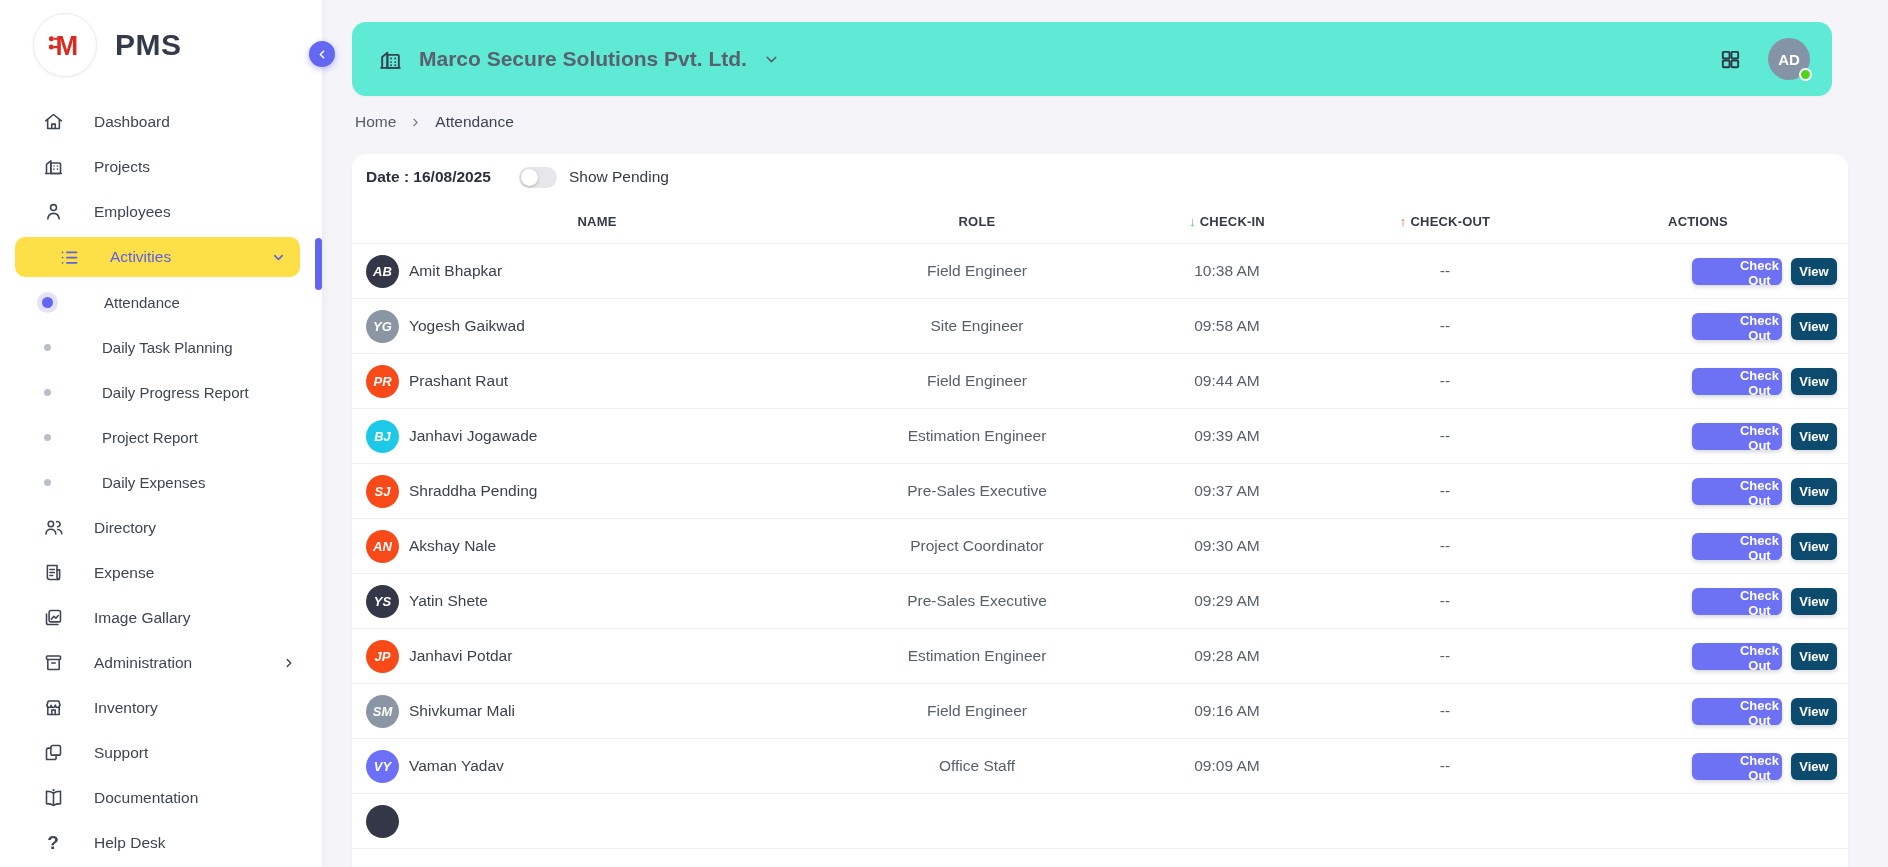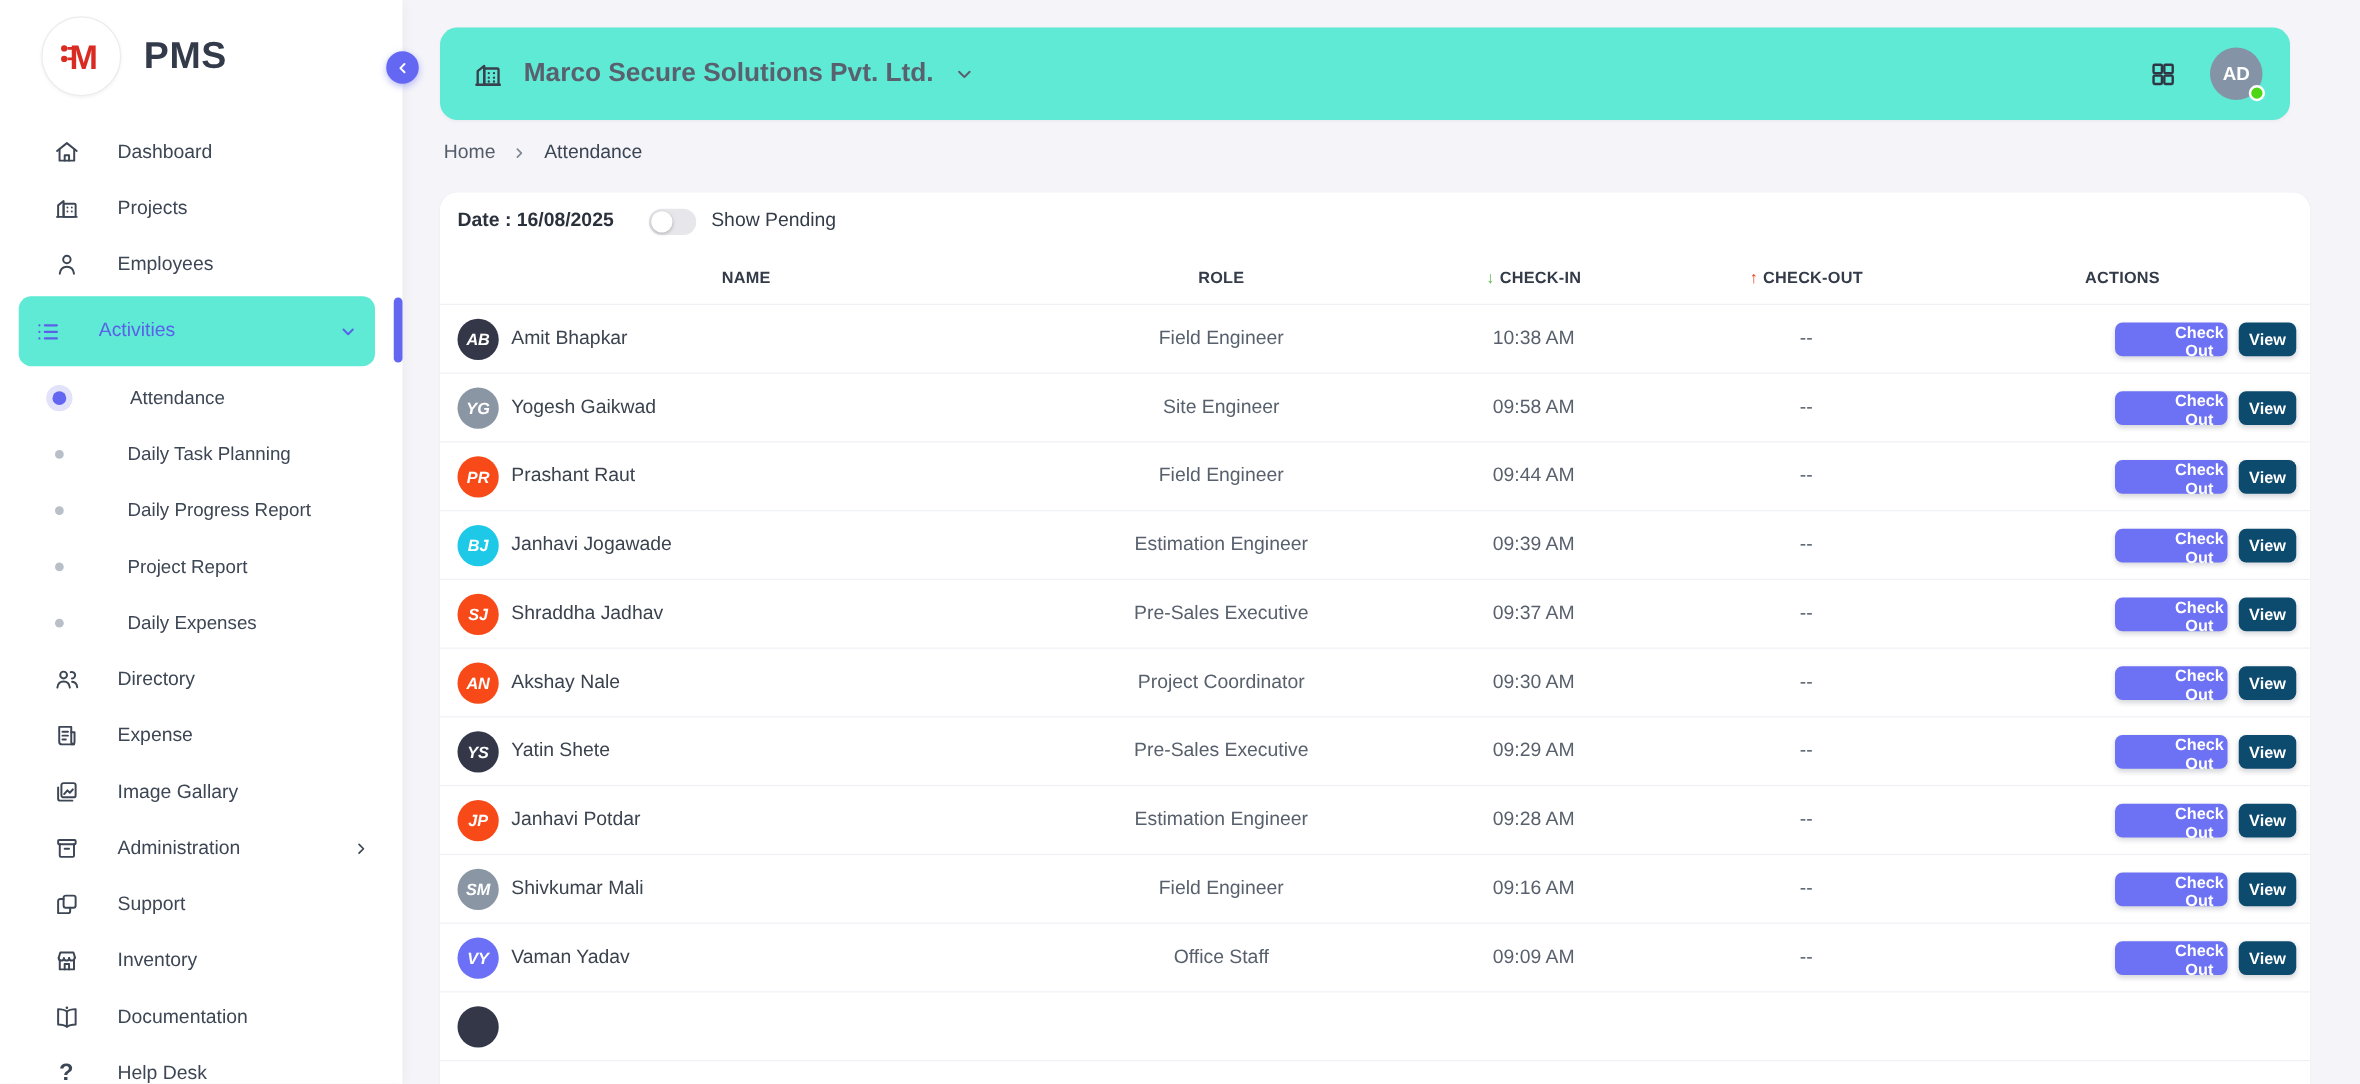--- a/index.html
+++ b/index.html
@@ -11,22 +11,22 @@
              box-shadow:2px 0 8px rgba(20,24,40,.04); z-index:2; }
   .logo-row { position:absolute; left:33px; top:13px; display:flex; align-items:center; gap:18px; }
   .logo-circle { width:64px; height:64px; border-radius:50%; background:#fff;
                  border:1px solid #ececf0; box-shadow:0 1px 3px rgba(0,0,0,.06);
                  display:flex; align-items:center; justify-content:center; }
   .brand { font-size:30px; font-weight:700; color:#333b4b; letter-spacing:.5px; }
   .nav { position:absolute; left:0; top:99px; width:322px; }
   .nav-item { height:45px; display:flex; align-items:center; padding-left:42px; gap:30px;
               color:#3d4654; font-size:15.5px; cursor:pointer; }
   .nav-item .ico { width:22px; height:22px; display:flex; align-items:center; justify-content:center; flex:none; }
-  .nav-item.hl { background:#5eead4; border-radius:10px; margin:3px 22px 3px 15px; height:56px;
-                 padding-left:12px; color:#5a60e8; position:relative; }
+  .nav-item.hl { background:#fde047; border-radius:10px; margin:3px 22px 3px 15px; height:40px;
+                 padding-left:43px; color:#5a60e8; position:relative; }
   .nav-item.hl .chev { position:absolute; right:14px; }
   .nav-item .chev-r { position:absolute; right:26px; }
   .sub-item { height:45px; display:flex; align-items:center; padding-left:40px; gap:51px;
               color:#3d4654; font-size:15px; cursor:pointer; }
   .dot { width:7px; height:7px; border-radius:50%; background:#b9bfc9; flex:none; margin-left:4px; }
   .dot.active { width:11px; height:11px; background:#6366f1; box-shadow:0 0 0 5px #e2e2fb; margin-left:2px; }
   .active-bar { position:absolute; left:315px; top:238px; width:7px; height:52px;
                 background:#6366f1; border-radius:5px; z-index:3; }
   .collapse-btn { position:absolute; left:309px; top:41px; width:26px; height:26px; border-radius:50%;
                   background:#6467f2; display:flex; align-items:center; justify-content:center;
@@ -219,38 +219,38 @@
       <span class="chev-r">
         <svg width="14" height="14" viewBox="0 0 24 24" fill="none" stroke="#3d4654" stroke-width="2.4" stroke-linecap="round" stroke-linejoin="round">
             <path d="m9 6 6 6-6 6"></path>
           </svg>
       </span>
     </div>
 
     <div class="nav-item">
       <span class="ico">
         <svg width="21" height="21" viewBox="0 0 24 24" fill="none" stroke="#3d4654" stroke-width="1.8" stroke-linecap="round" stroke-linejoin="round">
-            <rect x="9" y="4" width="11" height="11" rx="2"></rect>
-            <path d="M15 15v3a2 2 0 0 1-2 2H4V9a2 2 0 0 1 2-2h3"></path>
-          </svg>
-      </span>
-      <span>Support</span>
-    </div>
-
-    <div class="nav-item">
-      <span class="ico">
-        <svg width="21" height="21" viewBox="0 0 24 24" fill="none" stroke="#3d4654" stroke-width="1.8" stroke-linecap="round" stroke-linejoin="round">
             <path d="M4.5 9.5 6 4.5h12l1.5 5"></path>
             <path d="M4.5 9.5a2.4 2.4 0 0 0 4.8 0 2.4 2.4 0 0 0 4.8 0"></path>
             <path d="M14.1 9.5a2.4 2.4 0 0 0 4.9 0"></path>
             <path d="M5.5 11.5V20h13v-8.5"></path>
             <path d="M10 20v-5h4v5"></path>
           </svg>
       </span>
       <span>Inventory</span>
+    </div>
+
+    <div class="nav-item">
+      <span class="ico">
+        <svg width="21" height="21" viewBox="0 0 24 24" fill="none" stroke="#3d4654" stroke-width="1.8" stroke-linecap="round" stroke-linejoin="round">
+            <rect x="9" y="4" width="11" height="11" rx="2"></rect>
+            <path d="M15 15v3a2 2 0 0 1-2 2H4V9a2 2 0 0 1 2-2h3"></path>
+          </svg>
+      </span>
+      <span>Support</span>
     </div>
 
     <div class="nav-item">
       <span class="ico">
         <svg width="21" height="21" viewBox="0 0 24 24" fill="none" stroke="#3d4654" stroke-width="1.8" stroke-linecap="round" stroke-linejoin="round">
             <path d="M12 7c-2-1.6-4.4-2.1-8-2.1V19c3.6 0 6 .5 8 2.1 2-1.6 4.4-2.1 8-2.1V4.9c-3.6 0-6 .5-8 2.1z"></path>
             <path d="M12 7v14"></path>
             <circle cx="12" cy="3.6" r="1.2" fill="#3d4654" stroke="none"></circle>
           </svg>
       </span>
@@ -403,21 +403,21 @@
       <button class="btn btn-checkout">Check Out</button>
       <button class="btn btn-view">View</button>
     </div>
   </div>
 
   <div class="grid-cols trow">
     <div class="cell-name">
       <div class="avatar" style="background-color: rgb(248, 74, 25);">
               <span>SJ</span>
             </div>
-      <span class="name">Shraddha Jadhav</span>
+      <span class="name">Shraddha Pending</span>
     </div>
     <div class="cell-center">Pre-Sales Executive</div>
     <div class="cell-center">09:37 AM</div>
     <div class="cell-center">--</div>
     <div class="cell-actions">
       <button class="btn btn-checkout">Check Out</button>
       <button class="btn btn-view">View</button>
     </div>
   </div>
 

